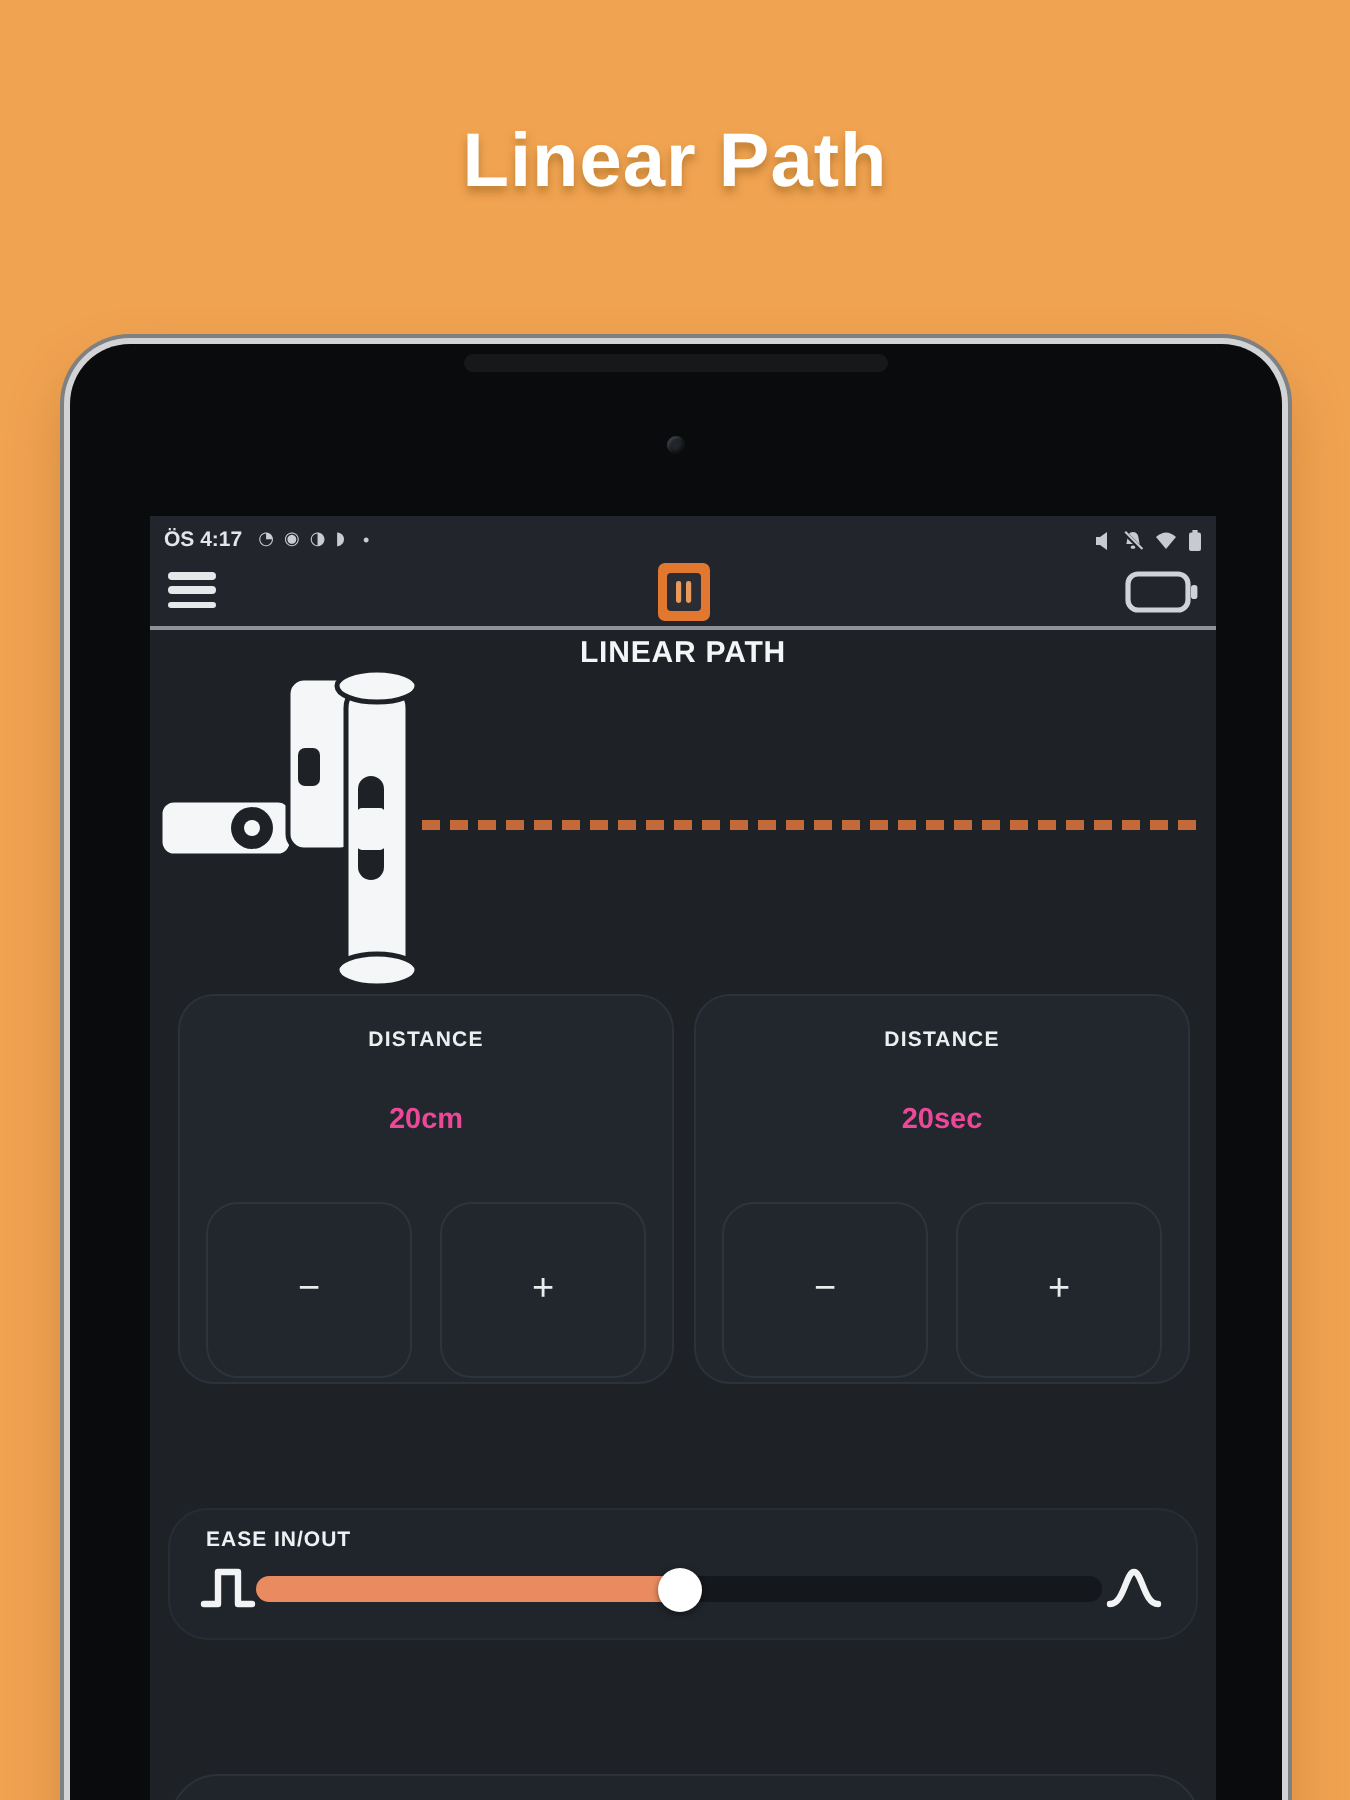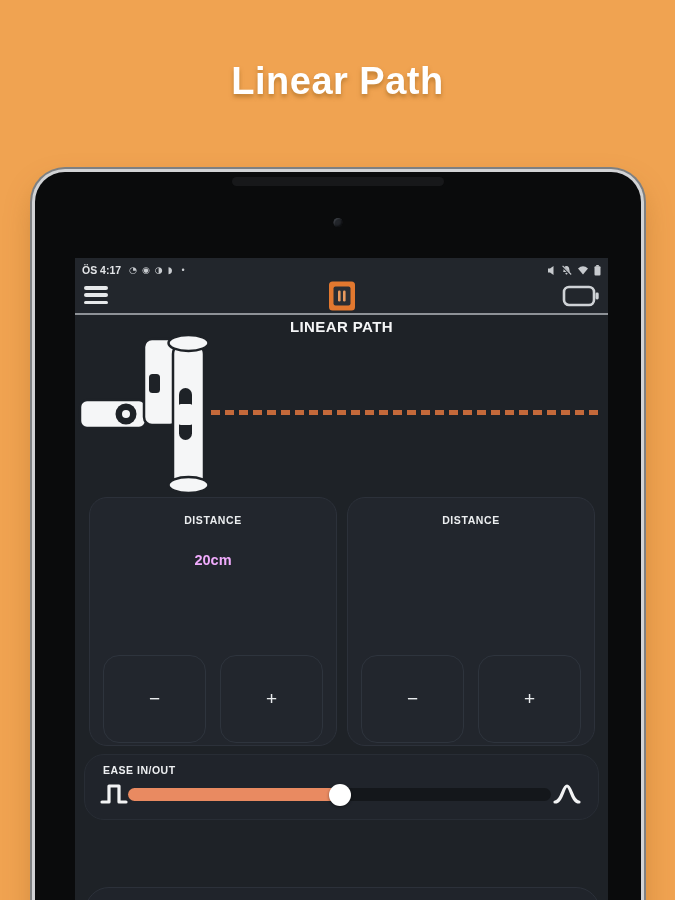--- a/index.html
+++ b/index.html
@@ -59,32 +59,32 @@
     position:absolute;left:0;top:60px;width:100%;text-align:center;
     font-size:15px;font-weight:bold;letter-spacing:.4px;color:#f4f5f6;
   }
   .device-illustration{position:absolute;left:0;top:72px;}
   .dash-line{
     position:absolute;left:136px;top:152px;width:392px;height:5px;
     background:repeating-linear-gradient(90deg,#c4693a 0 9px,transparent 9px 14px);
   }
   
   .card{
-    position:absolute;top:239px;height:249px;width:248px;box-sizing:border-box;
+    position:absolute;top:239px;height:195px;width:248px;box-sizing:border-box;
     background:#22262d;border:1px solid #2c313a;border-radius:18px;
   }
   .card.distance{left:14px;}
   .card.duration{left:272px;}
   .card-label{
     position:absolute;top:16px;left:0;width:100%;text-align:center;
     font-size:10.5px;font-weight:bold;letter-spacing:.6px;color:#eceef0;
   }
   .card-value{
     position:absolute;top:54px;left:0;width:100%;text-align:center;
-    font-size:14.5px;font-weight:bold;color:#f0abfc;
+    font-size:14.5px;font-weight:bold;color:#ec4899;
   }
   .card-buttons{
     position:absolute;left:13px;right:13px;bottom:2px;height:88px;
     display:flex;gap:14px;
   }
   .stepper-button{
     flex:1;display:flex;align-items:center;justify-content:center;
     border:1px solid #2e343d;border-radius:16px;background:#22262d;
     color:#e9ebed;font-size:19px;cursor:pointer;user-select:none;
   }
@@ -214,20 +214,21 @@
       <div class="card-label">DISTANCE</div>
       <div class="card-value">20cm</div>
       <div class="card-buttons">
         <div class="stepper-button">−</div>
         <div class="stepper-button">+</div>
       </div>
     </div>
 
     <div class="card duration">
       <div class="card-label">DISTANCE</div>
+      <div class="card-value">20sec</div>
       <div class="card-buttons">
         <div class="stepper-button">−</div>
         <div class="stepper-button">+</div>
       </div>
     </div>
 
     <div class="ease-card">
       <div class="ease-label">EASE IN/OUT</div>
       <span class="wave-icon square">
         <svg width="30" height="24" viewBox="0 0 30 24">

